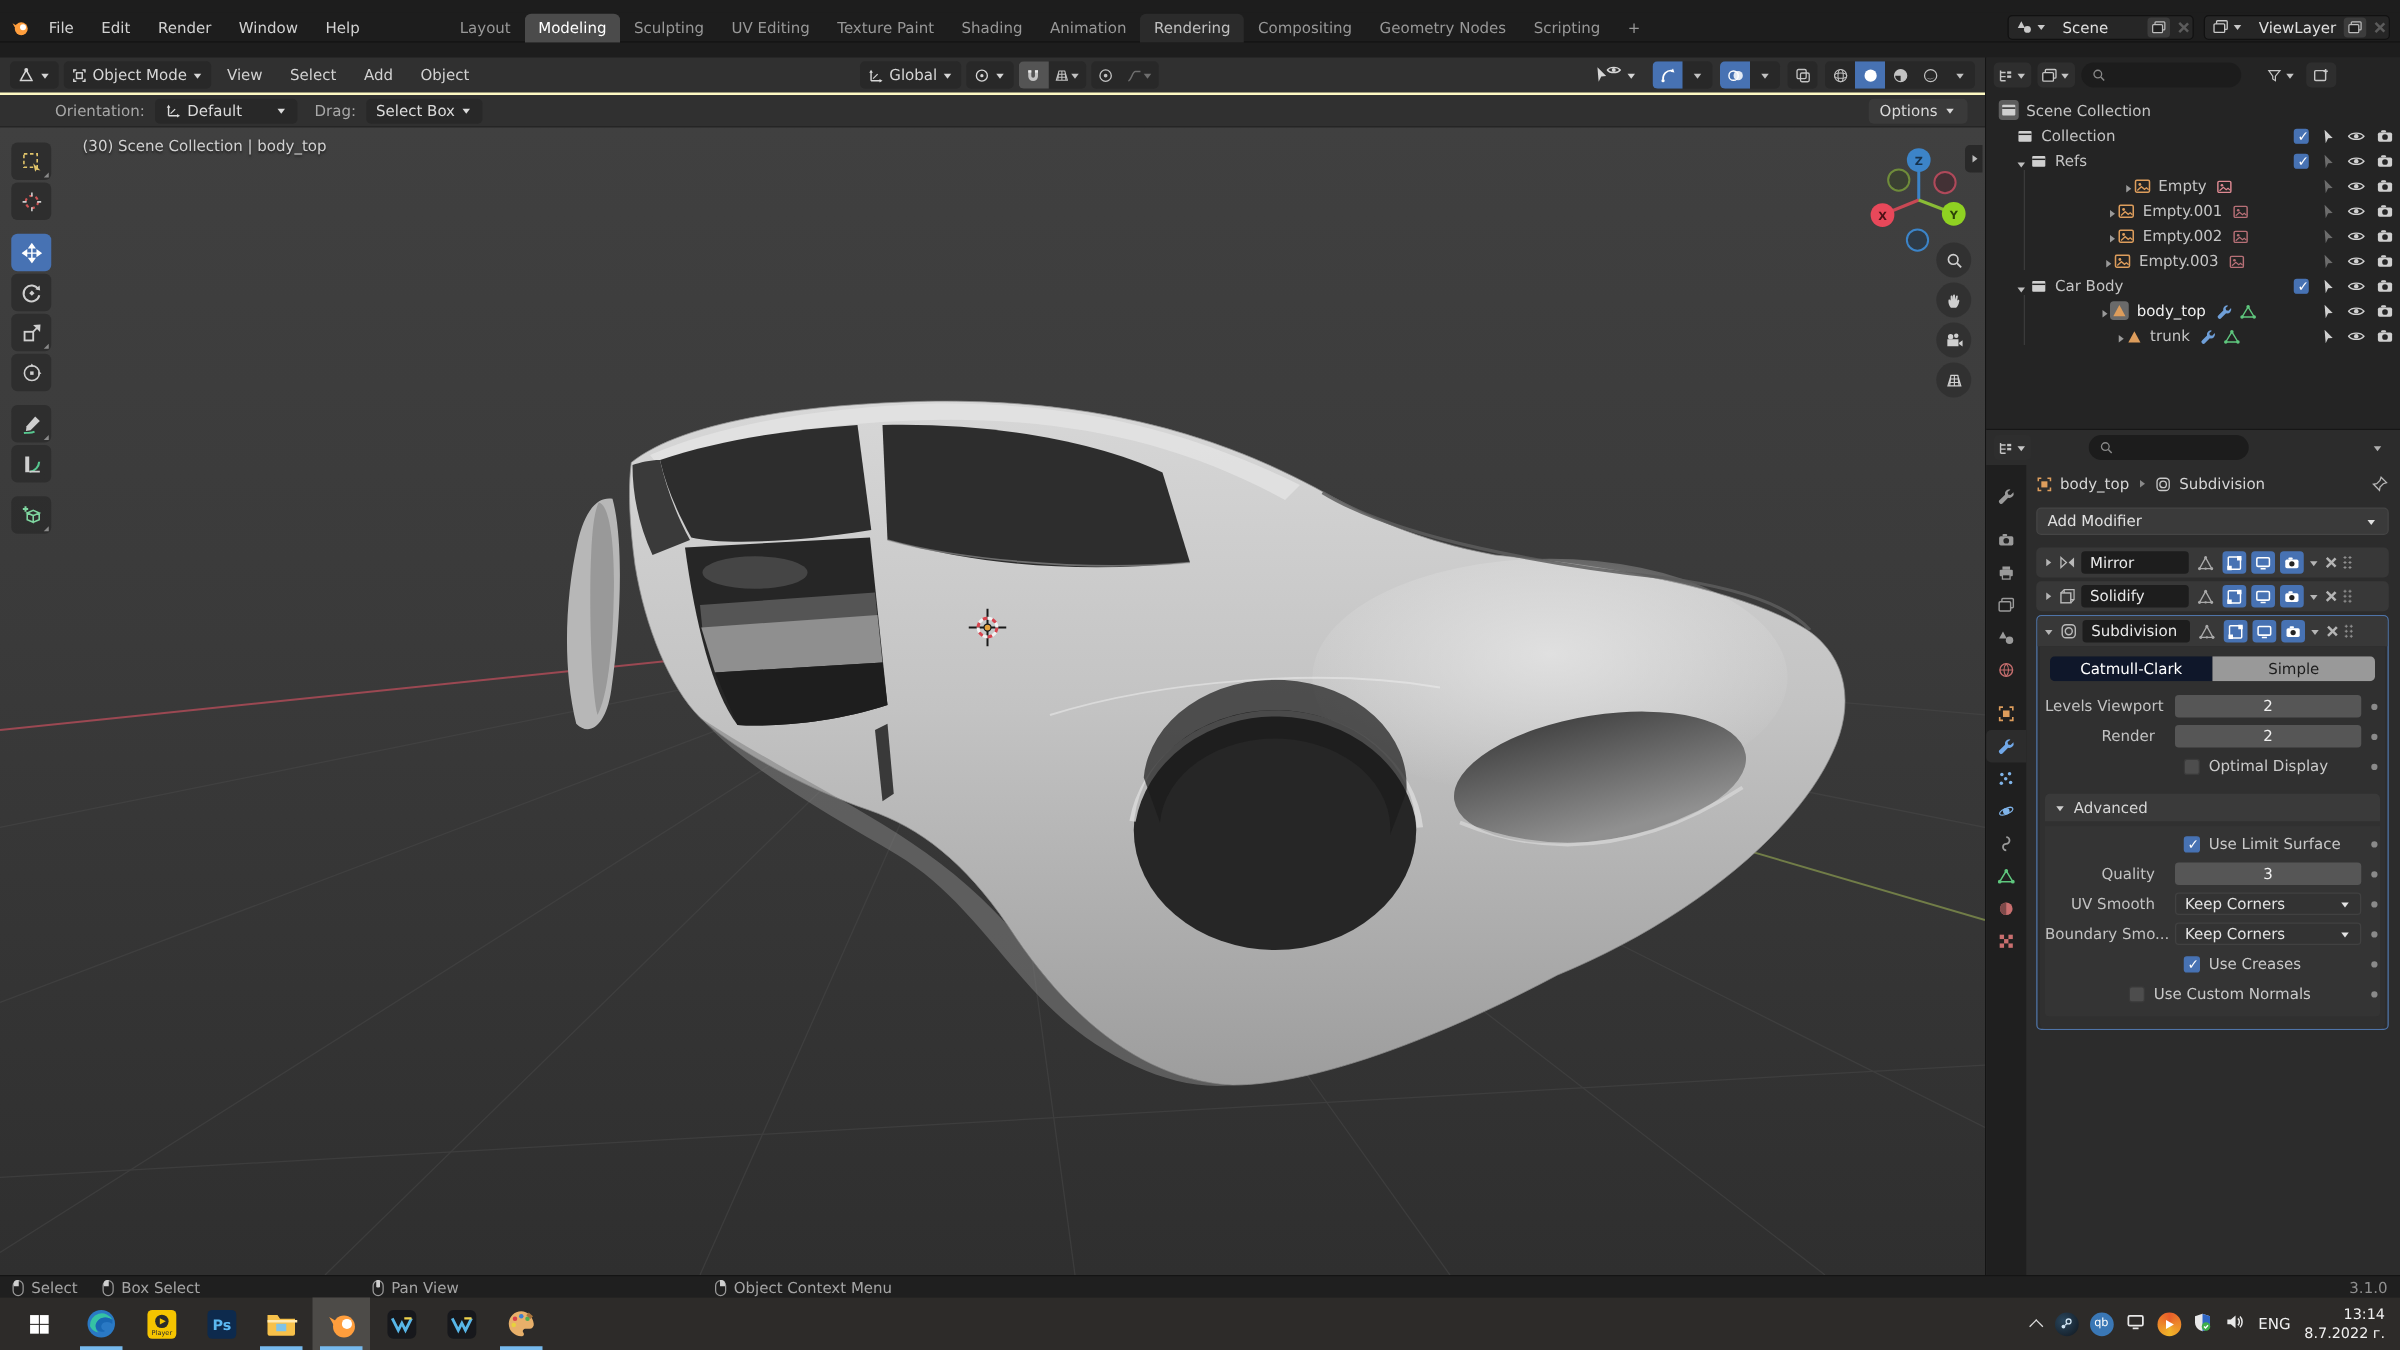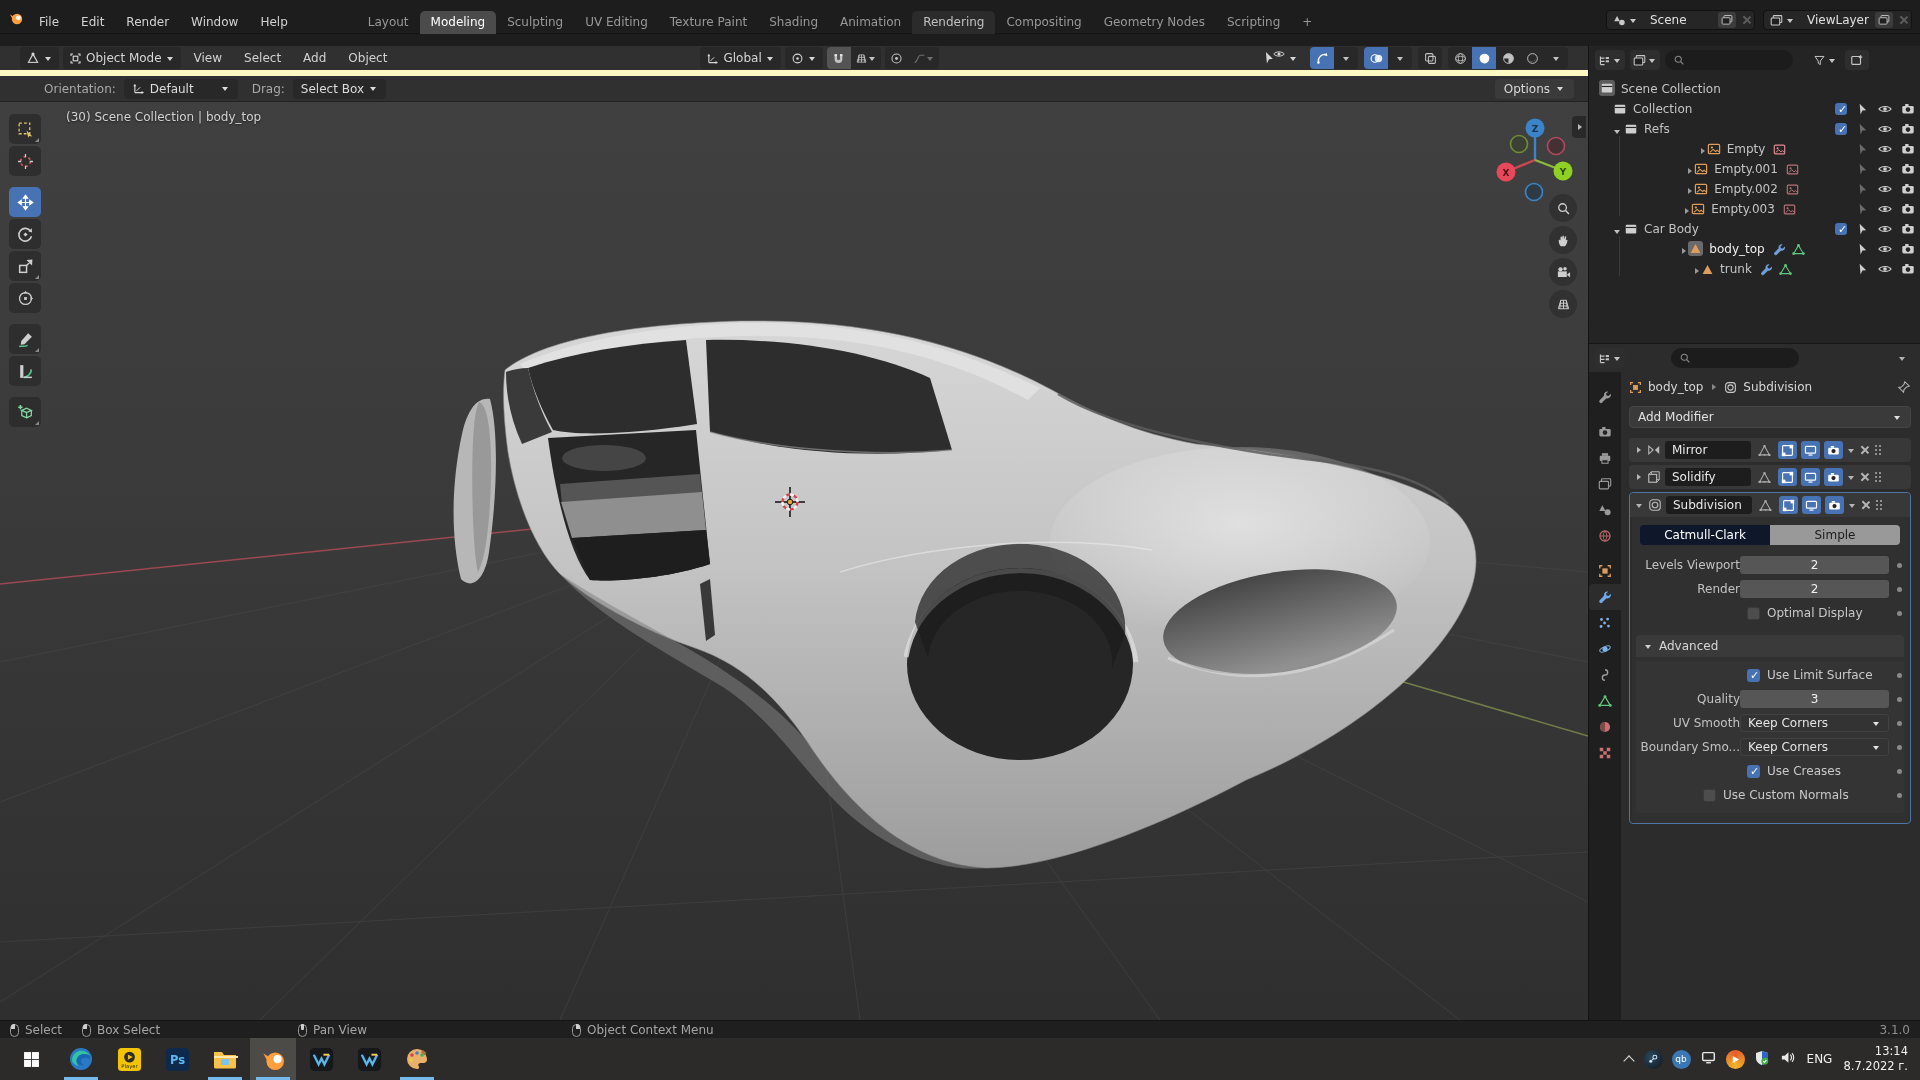--- a/index.html
+++ b/index.html
@@ -34,35 +34,35 @@
   .titlebar { position:absolute; left:0; top:0; width:1920px; height:22px; background:#151515;
     display:flex; align-items:center; color:#e6e6e6; }
   .titlebar .blogo { margin:0 6px 0 8px; }
   .win-btns { margin-left:auto; display:flex; height:22px; }
   .win-btn { width:30px; height:22px; display:flex; align-items:center; justify-content:center; color:#cfcfcf; }
   .wmin { width:10px; height:1.4px; background:currentColor; display:inline-block; }
   .wmax { width:9px; height:9px; border:1.2px solid currentColor; display:inline-block; }
 
   
   .topbar { position:absolute; left:0; top:10px; width:1920px; height:24px; background:#1d1d1d;
-    display:flex; align-items:flex-start; border-bottom:1px solid #131313; }
+    display:flex; align-items:center; border-bottom:1px solid #131313; }
   .menu-item { padding:0 11px; height:24px; line-height:24px; color:#d2d2d2; }
   .tabs { display:flex; margin-left:58px; height:24px; align-items:flex-end; }
   .tab { padding:3px 11px; color:#989898; border-radius:5px 5px 0 0; line-height:17px; white-space:nowrap; }
   .tab.active { background:#4b4b4b; color:#ffffff; }
   .tab.hl { background:#2b2b2b; color:#c0c0c0; }
   .idblock { display:flex; align-items:center; height:20px; background:#262626; border-radius:4px; margin-right:8px; border:1px solid #111;}
   .idblock .seg { display:flex; align-items:center; gap:3px; padding:0 6px; height:100%; }
   .idblock .name { min-width:74px; color:#e0e0e0; }
   .idblock .mini { color:#bdbdbd; background:#3c3c3c; border-radius:3px; width:18px; height:16px; display:flex;align-items:center;justify-content:center; }
   .idblock .mini.dim { color:#5c5c5c; background:transparent; }
 
   
   .vph { position:absolute; left:0; top:46px; width:1588px; height:30px; background:#303030;
-    display:flex; align-items:center; gap:4px; padding:0 20px; border-bottom:6px solid #fef9c3; }
+    display:flex; align-items:center; gap:4px; padding:0 8px; border-bottom:2px solid #fef9c3; }
   .vbtn { height:22px; display:flex; align-items:center; gap:4px; padding:0 6px; background:#282828; border-radius:4px; color:#d6d6d6; }
   .vbtn.flat { background:transparent; }
   .vmenu { padding:0 9px; color:#d2d2d2; height:22px; line-height:22px; }
   .group { display:flex; height:22px; border-radius:4px; overflow:hidden; background:#282828; }
   .gbtn { height:22px; min-width:24px; display:flex; align-items:center; justify-content:center; padding:0 4px; color:#c2c2c2; }
   .gbtn.on { background:#4772b3; color:#fff; }
   .gbtn.lit { background:#545454; }
   .toolsettings { position:absolute; left:0; top:76px; width:1588px; height:26px; background:#303030;
     display:flex; align-items:center; border-bottom:1px solid #222; }
   .ts-label { color:#a8a8a8; margin:0 8px; }
@@ -116,21 +116,21 @@
   .mtog { width:19px; height:18px; border-radius:3px; display:flex; align-items:center; justify-content:center; color:#a9a9a9; }
   .mtog.on { background:#4772b3; color:#fff; }
   .subpanel { margin:0 2px; border:1px solid #4f74a8; border-top:none; border-radius:0 0 4px 4px; background:#303030; padding:6px 4px 8px 4px; }
   .modwrap-active { border:1px solid #4f74a8; border-radius:4px; margin:3px 2px; }
   .modwrap-active .mod-row { margin:0; border-radius:4px 4px 0 0; }
   .seg2 { display:flex; height:20px; margin:2px 4px 8px 4px; border-radius:4px; overflow:hidden; }
   .seg2 > div { flex:1; display:flex; align-items:center; justify-content:center; }
   .seg2 .sel { background:#0f172a; color:#fff; }
   .seg2 .uns { background:#999999; color:#1c1c1c; }
   .prow { height:24px; display:flex; align-items:center; padding-right:2px; }
-  .plabel { width:104px; text-align:right; padding-right:0; color:#c2c2c2; white-space:nowrap; overflow:hidden; }
+  .plabel { width:104px; text-align:right; padding-right:16px; color:#c2c2c2; white-space:nowrap; overflow:hidden; }
   .pfield { flex:1; height:18px; background:#565656; border-radius:3px; color:#f0f0f0; display:flex; align-items:center; justify-content:center; }
   .pdrop { flex:1; height:18px; background:#333333; border:1px solid #414141; border-radius:3px; color:#e4e4e4;
     display:flex; align-items:center; padding:0 7px; }
   .prow .dot { margin-left:8px; }
   .pcheckrow { gap:7px; }
   .advhead { height:22px; display:flex; align-items:center; gap:6px; color:#d6d6d6; background:#3a3a3a; border-radius:4px 4px 0 0; padding:0 8px; margin:10px 0 4px 0; }
   .advbody { background:#343434; border-radius:0 0 3px 3px; padding:2px 0 6px 0; margin-bottom:2px; }
 
   
   .statusbar { position:absolute; left:0; top:1020px; width:1920px; height:18px; background:#1f1f1f;

